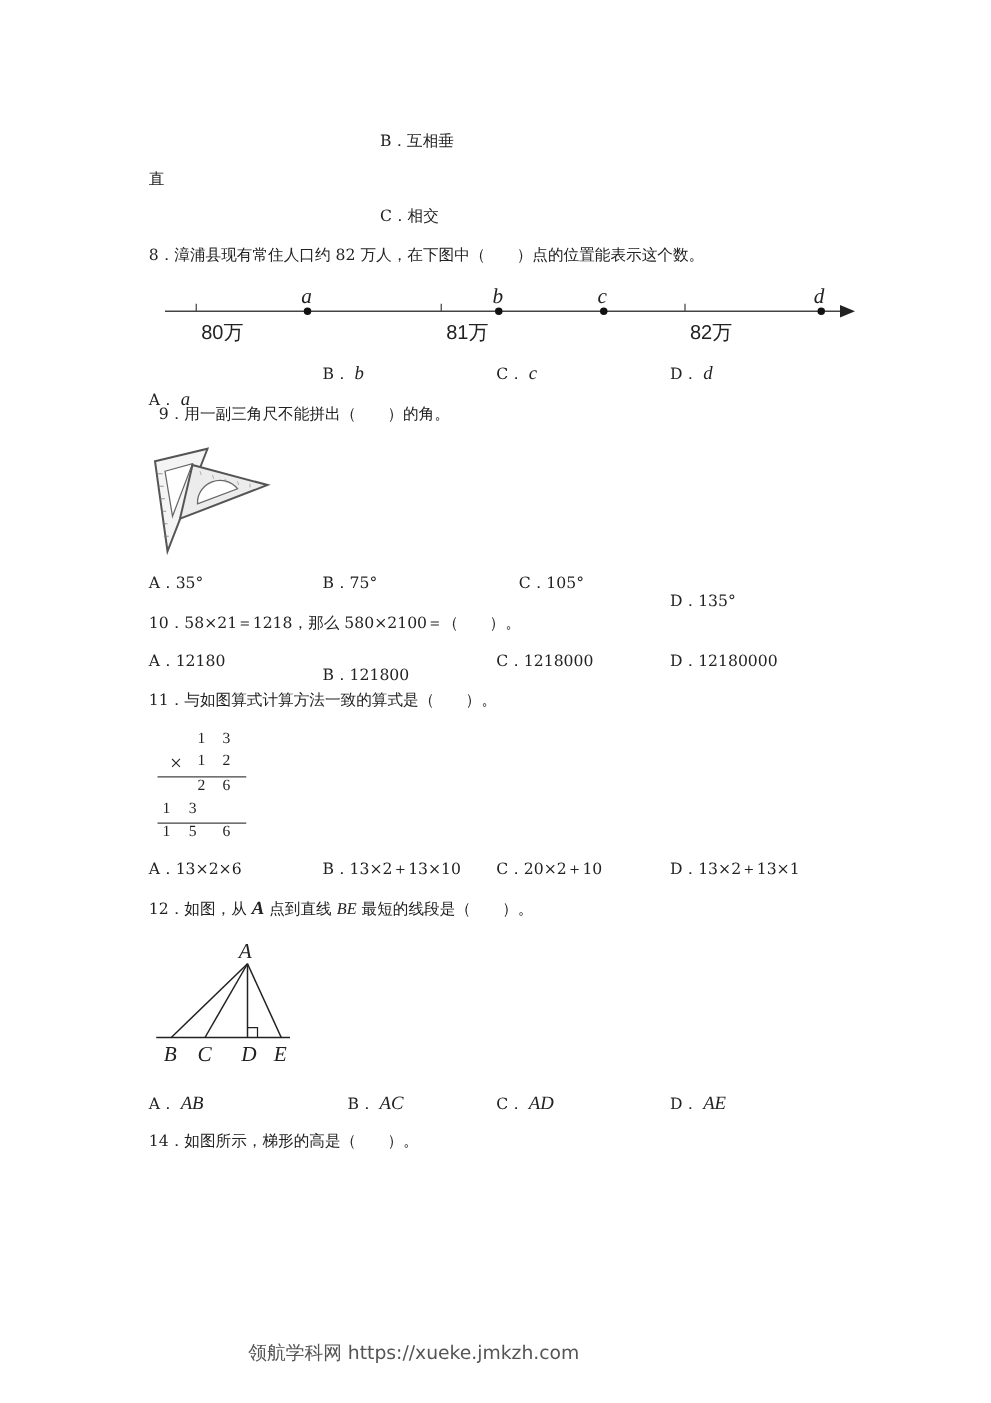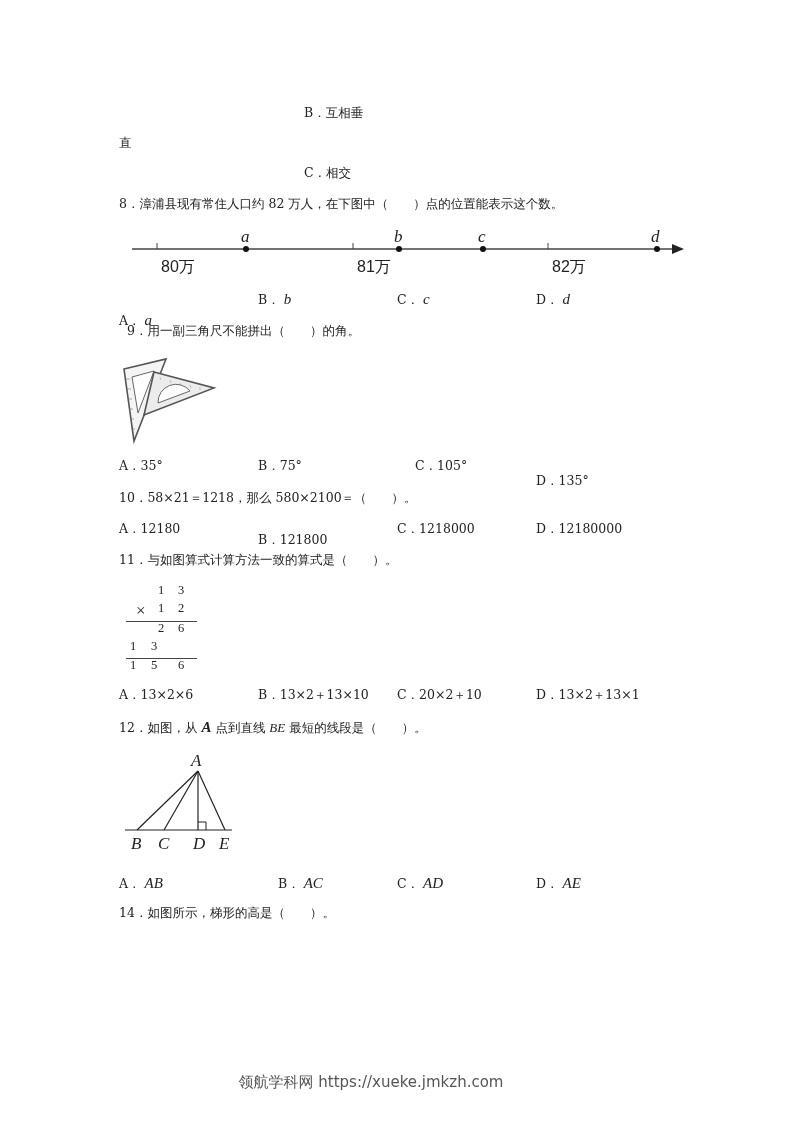--- a/index.html
+++ b/index.html
@@ -2,21 +2,21 @@
 <html><head>
 <meta charset="utf-8">
 <style>
   html, body { margin: 0; padding: 0; background: #ffffff; }
   body { width: 793px; height: 1122px; position: relative; overflow: hidden;
          font-family: "DejaVu Serif", "Liberation Serif", serif; color: #222; }
   .t { position: absolute; font-size: 12.5px; white-space: nowrap; line-height: 1; }
   .it { font-family: "Liberation Serif", serif; font-style: italic; font-size: 15px; }
   .opt { position: absolute; font-size: 12.5px; white-space: nowrap; line-height: 1; }
   .footer { position: absolute; left: 0; width: 662px; top: 1073px; text-align: center;
-            font-family: "DejaVu Sans", sans-serif; font-size: 15px; color: #555; padding-left: 40px; }
+            font-family: "DejaVu Sans", sans-serif; font-size: 15px; color: #555; }
   svg { position: absolute; overflow: visible; }
   .serifnum { font-family: Liberation Sans, sans-serif; margin-left: 24px; }
 </style>
 </head>
 <body>
 
 <div class="t" style="left:304px;top:107px;">B．互相垂</div>
 <div class="t" style="left:119px;top:137px;">直</div>
 <div class="t" style="left:304px;top:167px;">C．相交</div>
 

